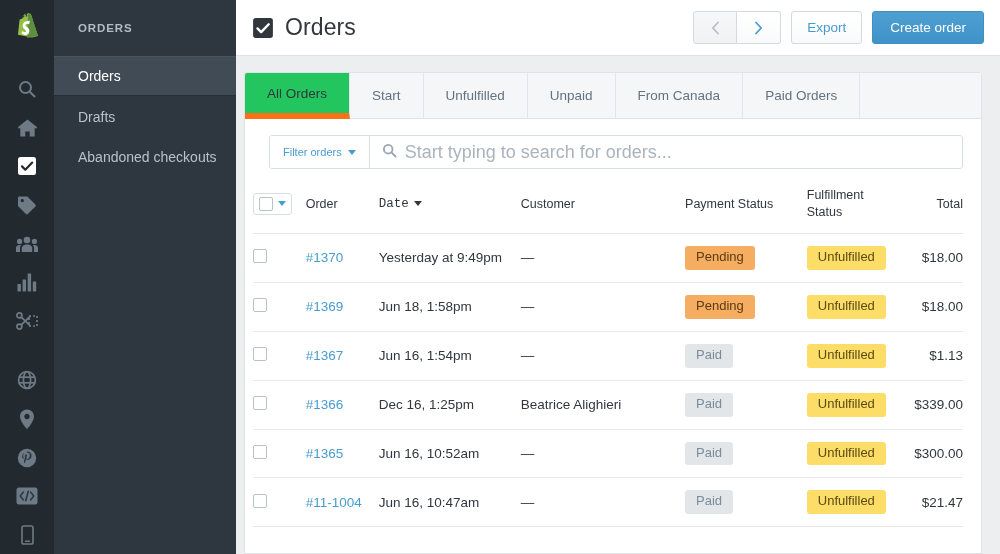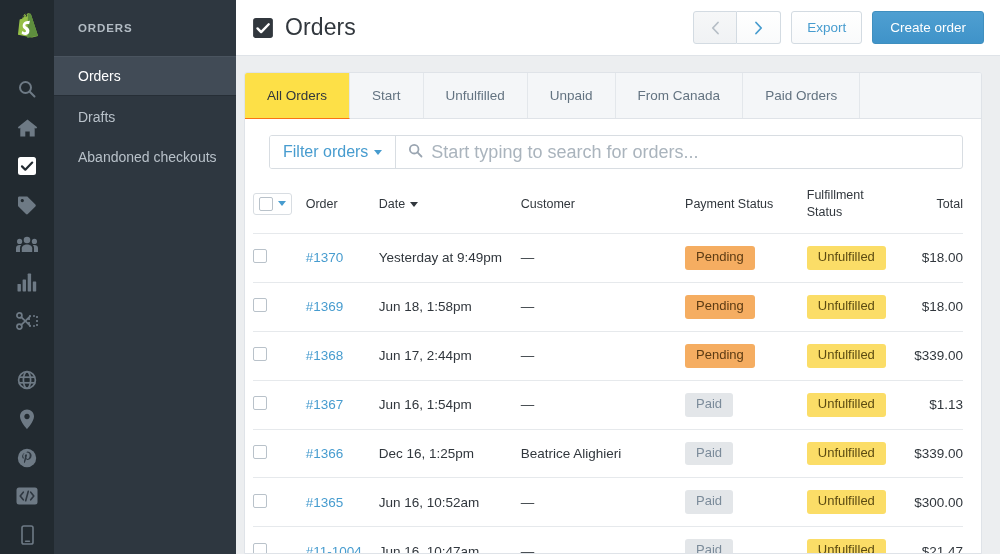--- a/index.html
+++ b/index.html
@@ -157,43 +157,43 @@
   .tab {
     padding: 0 22px;
     display: flex; align-items: center;
     font-size: 13.5px;
     color: #637381;
     border-right: 1px solid #e3e7eb;
     cursor: pointer;
     background: #f4f6f8;
   }
   .tab.active {
-    background: #fde047;
+    background: #22c55e;
     color: #31373d;
     margin-bottom: -1px;
-    border-bottom: 1px solid #f97316;
+    border-bottom: 6px solid #f97316;
   }
   .tab-filler { flex: 1 1 auto; background: #f4f6f8; }
 
   
   .filter-bar {
     padding: 16px 18px 14px 24px;
   }
   .filter-row {
     display: flex;
     height: 34px;
     border: 1px solid #d8dde2;
     border-radius: 3px;
     overflow: hidden;
     background: #fff;
   }
   .filter-dd {
     display: flex; align-items: center; gap: 6px;
     padding: 0 13px;
-    font-size: 16px;
+    font-size: 11px;
     color: #479ccf;
     border-right: 1px solid #d8dde2;
     background: #ffffff;
     cursor: pointer;
     white-space: nowrap;
   }
   .caret-dn {
     width: 0; height: 0;
     border-left: 4px solid transparent;
     border-right: 4px solid transparent;
@@ -222,21 +222,21 @@
     font-size: 12.5px;
     color: #31373d;
     font-weight: normal;
     text-align: left;
     padding: 4px 0 12px 0;
     vertical-align: middle;
     border-bottom: 1px solid #e6e9ec;
   }
   th.th-check { width: 52px; }
   th.th-order { width: 72px; }
-  th.th-date  { width: 140px; }
+  th.th-date  { width: 140px; font-family: Liberation Mono, monospace; }
   th.th-cust  { width: 162px; }
   th.th-pay   { width: 120px; }
   th.th-ful   { width: 86px; }
   th.th-total { width: 68px; text-align: right; }
   .th-ful-inner { line-height: 1.35; }
   .sort-caret {
     display: inline-block;
     width: 0; height: 0;
     margin-left: 5px;
     vertical-align: middle;
@@ -505,29 +505,20 @@
                 <td><span class="cb"></span></td>
                 <td class="c-order"><a>#1369</a></td>
                 <td>Jun 18, 1:58pm</td>
                 <td class="c-cust">—</td>
                 <td><span class="badge pending">Pending</span></td>
                 <td><span class="badge unfulfilled">Unfulfilled</span></td>
                 <td class="c-total">$18.00</td>
               </tr>
               <tr>
                 <td><span class="cb"></span></td>
-                <td class="c-order"><a>#1368</a></td>
-                <td>Jun 17, 2:44pm</td>
-                <td class="c-cust">—</td>
-                <td><span class="badge pending">Pending</span></td>
-                <td><span class="badge unfulfilled">Unfulfilled</span></td>
-                <td class="c-total">$339.00</td>
-              </tr>
-              <tr>
-                <td><span class="cb"></span></td>
                 <td class="c-order"><a>#1367</a></td>
                 <td>Jun 16, 1:54pm</td>
                 <td class="c-cust">—</td>
                 <td><span class="badge paid">Paid</span></td>
                 <td><span class="badge unfulfilled">Unfulfilled</span></td>
                 <td class="c-total">$1.13</td>
               </tr>
               <tr>
                 <td><span class="cb"></span></td>
                 <td class="c-order"><a>#1366</a></td>

